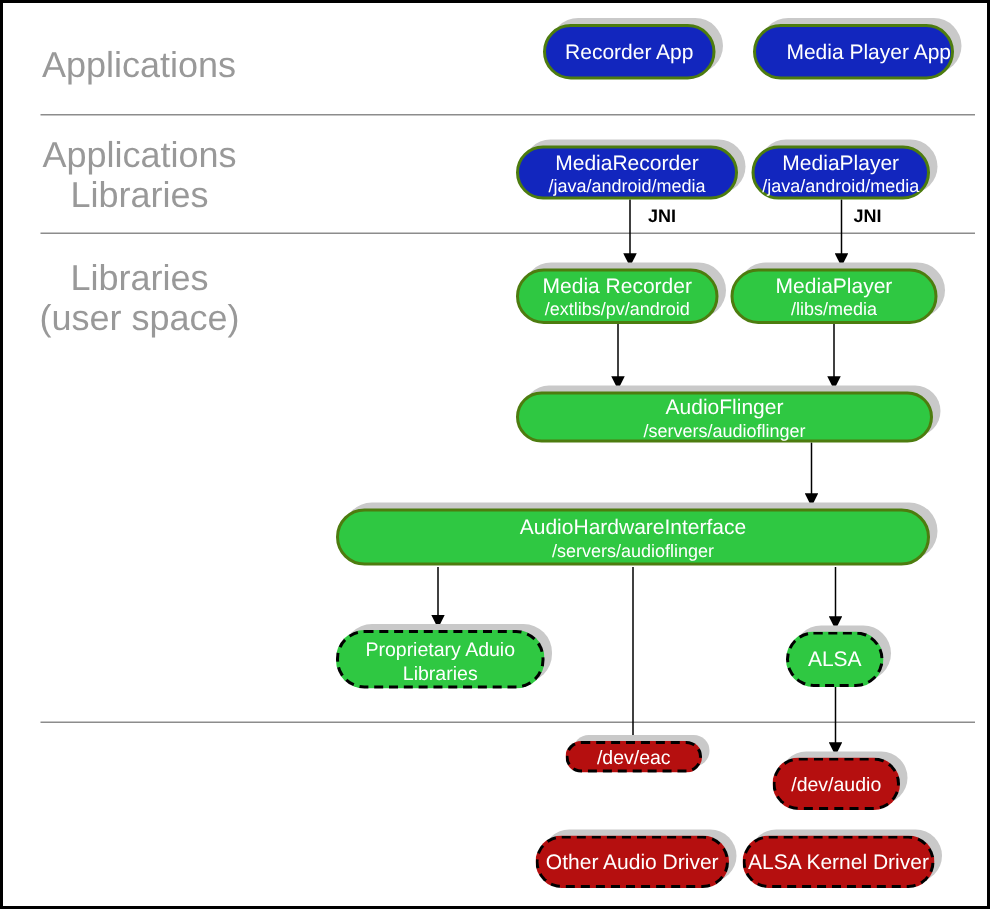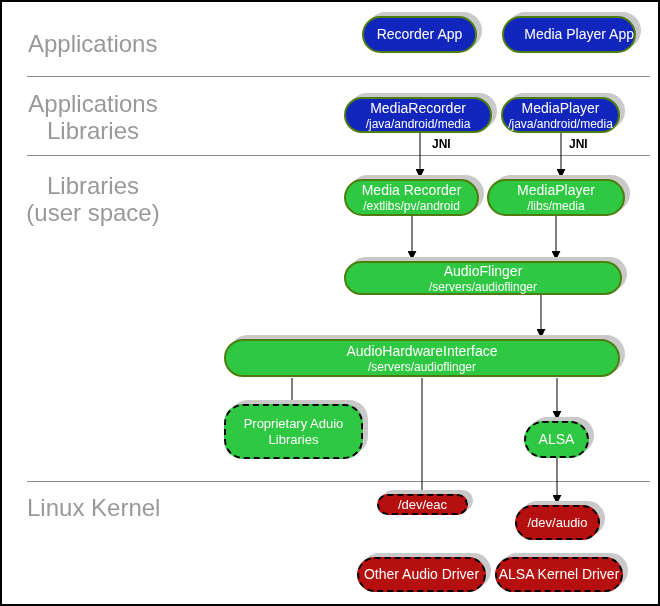--- a/index.html
+++ b/index.html
@@ -37,21 +37,21 @@
   .dashed{border:2px dashed #000;}
   .small-title .title{font-size:13px; line-height:16px;}
   #recorder-app{left:360px; top:14px; width:115px; height:37px;}
   #media-player-app{left:500px; top:14px; width:134px; height:37px;align-items:flex-end;}
   #media-recorder-framework{left:342px; top:95px; width:148px; height:36px;}
   #media-player-framework{left:499px; top:95px; width:119px; height:36px;}
   #media-recorder-lib{left:342px; top:177px; width:135px; height:37px;}
   #media-player-lib{left:485px; top:177px; width:138px; height:37px;}
   #audioflinger{left:342px; top:259px; width:278px; height:34px;}
   #audio-hardware-interface{left:222px; top:337px; width:396px; height:38px;}
-  #proprietary-audio-libraries{left:222px; top:402px; width:139px; height:55px;}
+  #proprietary-audio-libraries{left:222px; top:418px; width:139px; height:39px;justify-content:flex-end;}
   #alsa{left:522px; top:419px; width:65px; height:37px;}
   #dev-eac{left:375px; top:492px; width:91px; height:21px;}
   #dev-audio{left:513px; top:503px; width:85px; height:35px;}
   #other-audio-drivers{left:355px; top:555px; width:129px; height:35px;}
   #alsa-kernel-driver{left:493px; top:555px; width:128px; height:35px;}
 </style>
 </head>
 <body>
 
 <div id="frame">
@@ -59,23 +59,20 @@
   <div class="region-label lbl-applications">
     <span class="ln">Applications</span>
   </div>
   <div class="region-label lbl-framework">
     <span class="ln">Applications</span>
     <span class="ln">Libraries</span>
   </div>
   <div class="region-label lbl-libraries">
     <span class="ln">Libraries</span>
     <span class="ln">(user space)</span>
-  </div>
-  <div class="region-label lbl-kernel">
-    <span class="ln">Linux Kernel</span>
   </div>
 
   <div class="divider d1"></div>
   <div class="divider d2"></div>
   <div class="divider d3"></div>
 
   <svg id="connectors" width="660" height="606">
     <defs>
       <marker id="arrow" viewBox="0 0 10 10" refX="9" refY="5" markerWidth="9" markerHeight="9" orient="auto">
         <path d="M0,0 L10,5 L0,10 z" fill="#000"></path>

